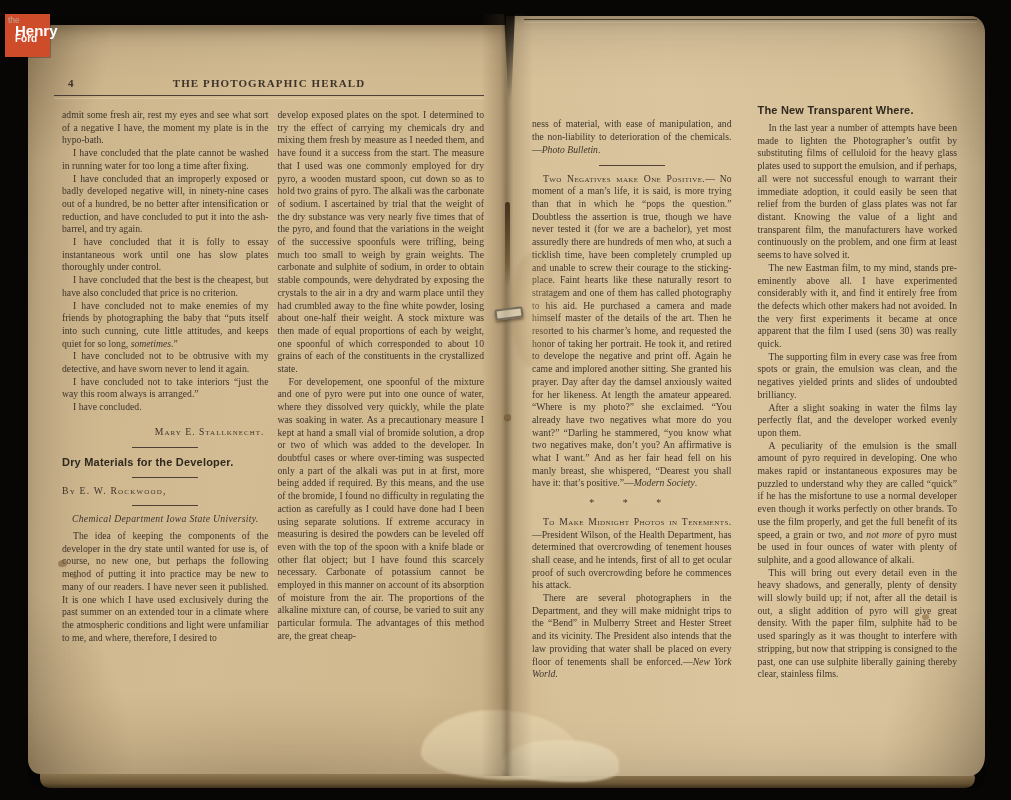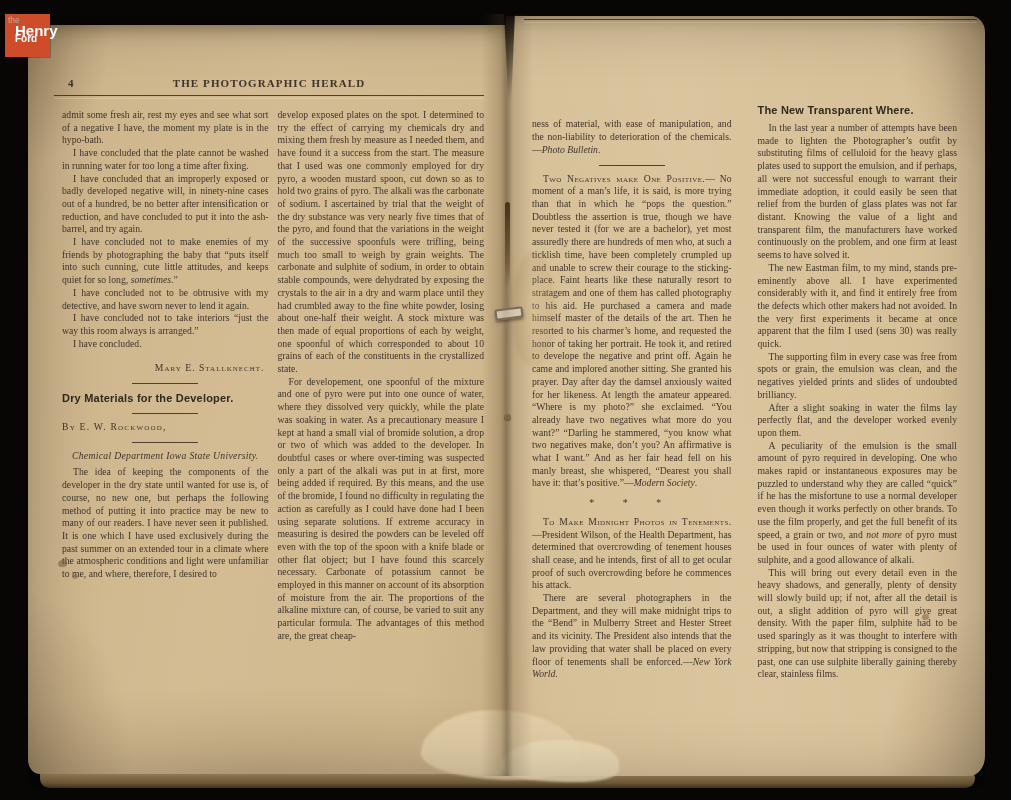--- a/index.html
+++ b/index.html
@@ -119,20 +119,22 @@
       <div class="running-head">
         <span class="pagenum-left">4</span>
         <span class="head-title">THE PHOTOGRAPHIC HERALD</span>
       </div>
       <div class="head-rule"></div>
       <div class="cols">
         <div class="col">
             <p class="para noindent"><span>admit some fresh air, rest my eyes and see what sort of a negative I have, the moment my plate is in the hypo-bath.</span></p>
             <p class="para"><span>I have concluded that the plate cannot be washed in running water for too long a time after fixing.</span></p>
             <p class="para"><span>I have concluded that an improperly exposed or badly developed negative will, in ninety-nine cases out of a hundred, be no better after intensification or reduction, and have concluded to put it into the ash-barrel, and try again.</span></p>
+            <p class="para"><span>I have concluded that it is folly to essay instantaneous work until one has slow plates thoroughly under control.</span></p>
+            <p class="para"><span>I have concluded that the best is the cheapest, but have also concluded that price is no criterion.</span></p>
             <p class="para"><span>I have concluded not to make enemies of my friends by photographing the baby that “puts itself into such cunning, cute little attitudes, and keeps quiet for so long, </span><span class="it">sometimes</span><span>.”</span></p>
             <p class="para"><span>I have concluded not to be obtrusive with my detective, and have sworn never to lend it again.</span></p>
             <p class="para"><span>I have concluded not to take interiors “just the way this room always is arranged.”</span></p>
             <p class="para"><span>I have concluded.</span></p>
             <div class="signature"><span>Mary E. Stallknecht.</span></div>
             <div class="rule-sm"></div>
             <h3 class="article-heading"><span>Dry Materials for the Developer.</span></h3>
             <div class="rule-sm"></div>
             <div class="byline"><span>By E. W. Rockwood,</span></div>
             <div class="rule-sm"></div>

